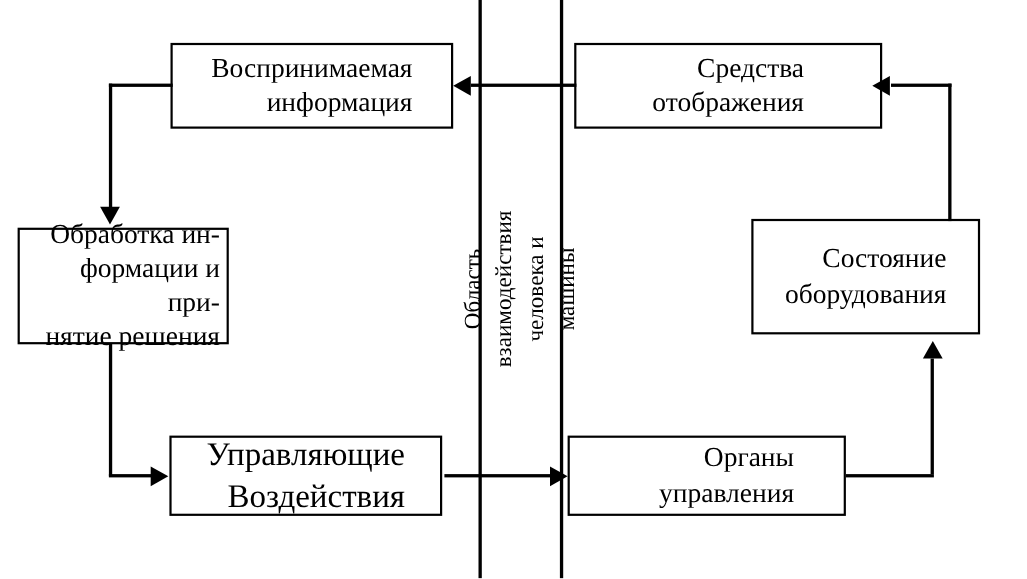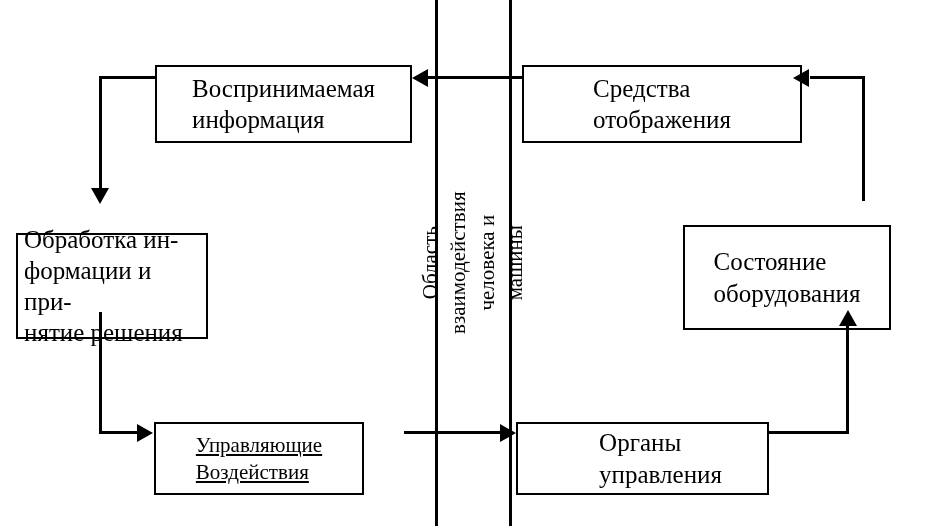--- a/index.html
+++ b/index.html
@@ -16,24 +16,23 @@
     overflow: hidden;
   }
   .node {
     position: absolute;
     box-sizing: border-box;
     border: 2px solid #000000;
     background: #ffffff;
     display: flex;
     align-items: center;
     justify-content: center;
-    text-align: left;
+    text-align: right;
     line-height: 1.25;
     color: #000000;
-    margin-top: 26px;
   }
   .node span {
     display: block;
     padding: 0 6px;
     white-space: pre-line;
   }
   
   #node-perceived-info {
     left: 155px; top: 39px; width: 257px; height: 78px;
     font-size: 25px;
@@ -44,23 +43,22 @@
   }
   #node-processing {
     left: 16px; top: 207px; width: 192px; height: 106px;
     font-size: 25px;
   }
   #node-equipment-state {
     left: 683px; top: 199px; width: 208px; height: 105px;
     font-size: 25px;
   }
   #node-control-actions {
-    left: 154px; top: 396px; width: 210px; height: 73px;
-    font-size: 21px;
-    text-decoration: underline;
+    left: 154px; top: 396px; width: 248px; height: 73px;
+    font-size: 30px;
   }
   #node-control-organs {
     left: 516px; top: 396px; width: 253px; height: 73px;
     font-size: 25px;
     padding-left: 36px;
   }
   
   .vline {
     position: absolute;
     width: 3px;

